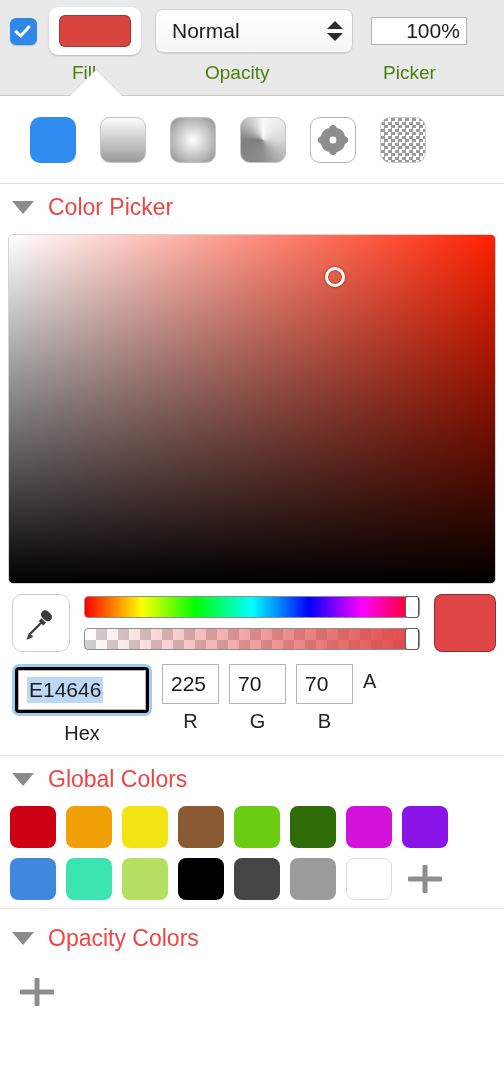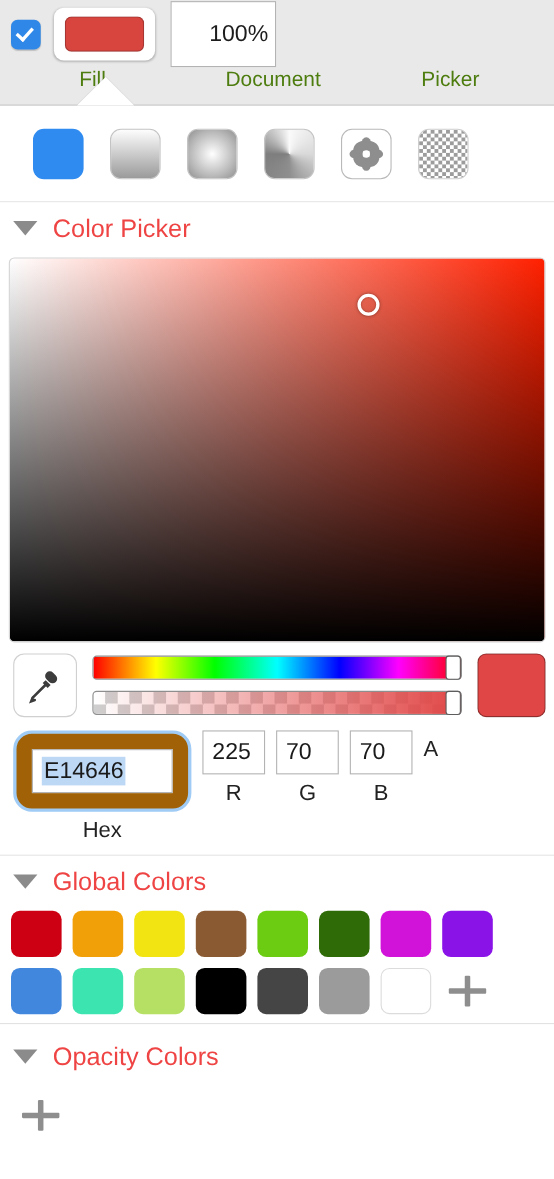--- a/index.html
+++ b/index.html
@@ -112,21 +112,21 @@
   .chev {
     width: 0; height: 0;
     border-left: 8px solid transparent;
     border-right: 8px solid transparent;
   }
   .chev-up   { border-bottom: 8px solid #2b2b2b; }
   .chev-down { border-top: 8px solid #2b2b2b; }
 
   
   .opacity-field {
-    width: 96px; height: 60px;
+    width: 96px; height: 28px;
     background: #ffffff;
     border: 1px solid #b3b3b3;
     display: flex; align-items: center; justify-content: center;
     flex: 0 0 auto;
     font-size: 21px;
     color: #1d1d1d;
     padding-left: 28px;
   }
 
   
@@ -292,23 +292,23 @@
     border: 1px solid #b3b3b3;
     display: flex; align-items: center;
     padding: 0 8px;
     font-size: 21px;
     color: #1a1a1a;
   }
   .field-box.num { width: 57px; justify-content: flex-start; }
 
   .field-hex-outer {
     border: 3px solid #9fcbf5;
-    border-radius: 17px;
-    padding: 14px;
-    background: #a16207;
+    border-radius: 7px;
+    padding: 3px;
+    background: #000000;
   }
   .field-box.hexbox {
     width: 128px;
     border: 1px solid #b3b3b3;
   }
   .hex-text {
     background: #bcd8f5;
     padding: 1px 2px;
   }
 
@@ -358,27 +358,34 @@
   <div class="toolbar">
     <div class="toolbar-row">
       <div class="fill-checkbox">
         <div class="tick"></div>
       </div>
 
       <div class="fill-swatch-btn">
         <div class="fill-swatch-inner" id="fill-swatch-inner" style="background: rgb(216, 69, 63);"></div>
       </div>
 
+      <div class="blend-select">
+        <div class="blend-value">Normal</div>
+        <div class="stepper">
+          <div class="chev chev-up"></div>
+          <div class="chev chev-down"></div>
+        </div>
+      </div>
 
       <div class="opacity-field">100%</div>
     </div>
 
     <div class="toolbar-labels">
       <span class="lbl-fill">Fill</span>
-      <span class="lbl-blending">Document</span>
+      <span class="lbl-blending">Opacity</span>
       <span class="lbl-opacity">Picker</span>
     </div>
 
     <div class="popover-arrow"></div>
   </div>
 
   <div class="filltype-row">
     <div class="filltype ft-solid"></div>
     <div class="filltype ft-linear"></div>
     <div class="filltype ft-radial"></div>

